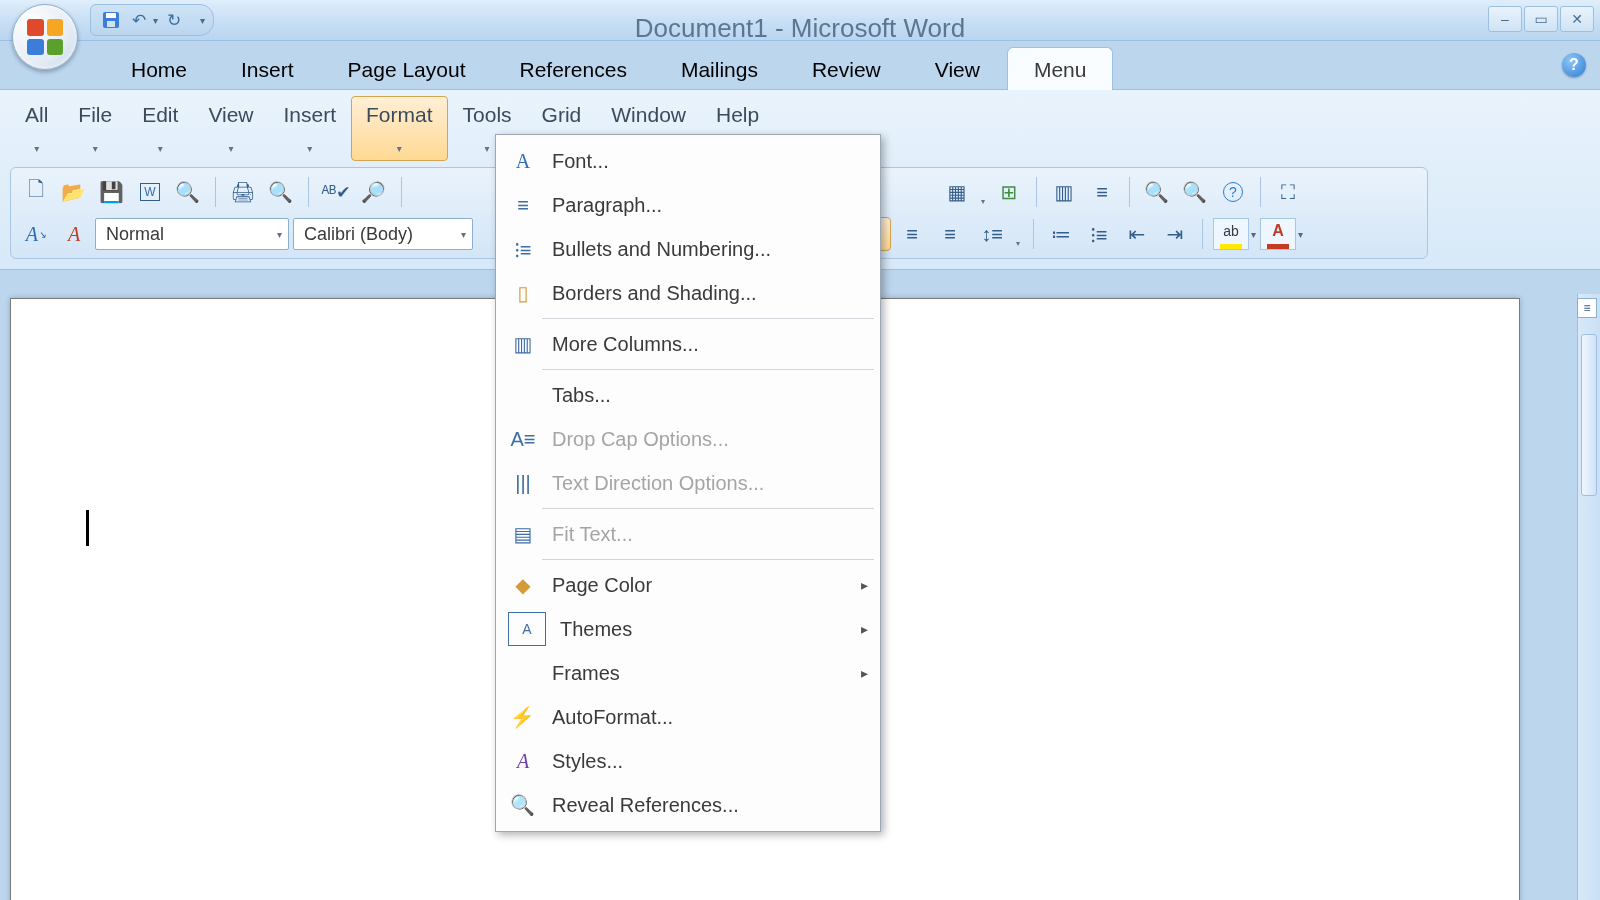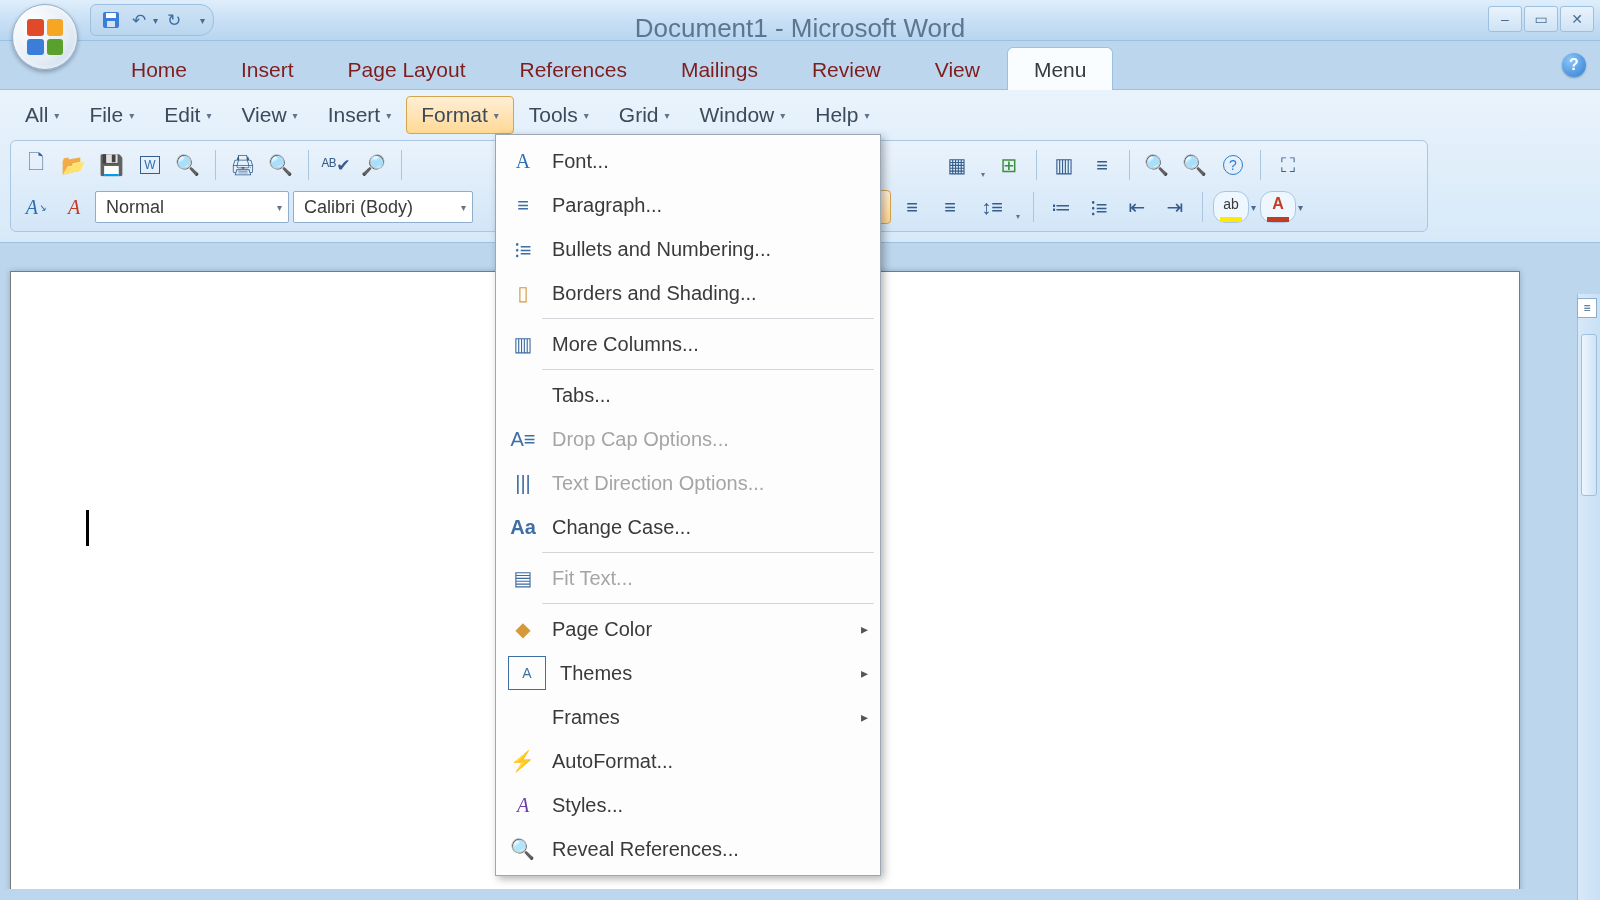--- a/index.html
+++ b/index.html
@@ -114,21 +114,21 @@
     display: flex;
     align-items: flex-end;
     padding-left: 104px;
     gap: 0;
     border-bottom: 1px solid #9dbfe0;
     position: relative;
   }
   .tab {
     padding: 10px 26px 8px 26px;
     font-size: 21px;
-    color: #7f1d1d;
+    color: #000000;
     cursor: default;
     border: 1px solid transparent;
     border-bottom: none;
     border-radius: 6px 6px 0 0;
     position: relative;
     top: 1px;
   }
   .tab.active {
     background: #fafdff;
     border-color: #9dbfe0;
@@ -165,21 +165,22 @@
     flex-wrap: wrap;
   }
   .menu-item {
     padding: 6px 14px;
     font-size: 21px;
     color: #3b4b5b;
     border: 1px solid transparent;
     border-radius: 4px;
     display: flex;
     align-items: center;
-    gap: 6px;
+    gap: 16px;
+    flex-direction: column;
   }
   .menu-item .caret {
     font-size: 10px;
     color: #62738a;
   }
   .menu-item.open {
     background: linear-gradient(to bottom, #ffefd6, #ffd994);
     border-color: #d3a54c;
     justify-content: flex-end;
   }
@@ -245,21 +246,21 @@
     color: #62738a;
   }
   .combo.style { width: 160px; }
   .combo.font  { width: 146px; }
 
   
   .swatch-btn {
     width: 34px;
     height: 30px;
     border: 1px solid #a9c7e3;
-    border-radius: 12px;
+    border-radius: 0;
     display: grid;
     grid-template-rows: 1fr 6px;
     align-items: center;
     justify-items: center;
     position: relative;
     background: #eef6ff;
   }
   .swatch-btn .bar { width: 22px; height: 5px; }
   .swatch-hl .bar { background: #ffe900; }
   .swatch-fc .top { color: #c23b22; font-weight: bold; }
@@ -559,24 +560,20 @@
       <span class="dd-label">Tabs...</span>
     </div>
     <div class="dd-item disabled">
       <span class="dd-icon">A≡</span>
       <span class="dd-label">Drop Cap Options...</span>
     </div>
     <div class="dd-item disabled">
       <span class="dd-icon">|||</span>
       <span class="dd-label">Text Direction Options...</span>
     </div>
-    <div class="dd-item">
-      <span class="dd-icon" style="font-weight:bold;">Aa</span>
-      <span class="dd-label">Change Case...</span>
-    </div>
     <div class="dd-sep"></div>
     <div class="dd-item disabled">
       <span class="dd-icon">▤</span>
       <span class="dd-label">Fit Text...</span>
     </div>
     <div class="dd-sep"></div>
     <div class="dd-item">
       <span class="dd-icon" style="color:#d49a3a;">◆</span>
       <span class="dd-label">Page Color</span>
       <span class="submenu-arrow">▸</span>

